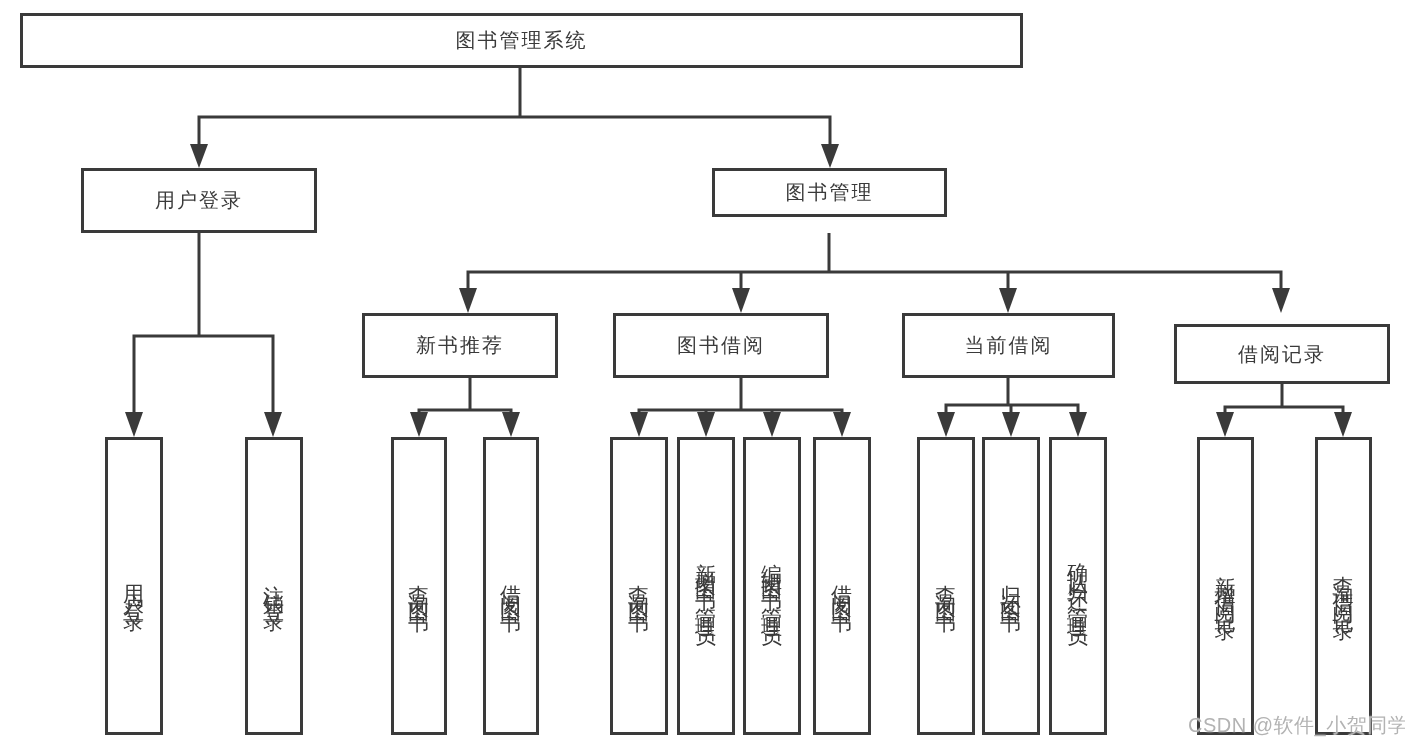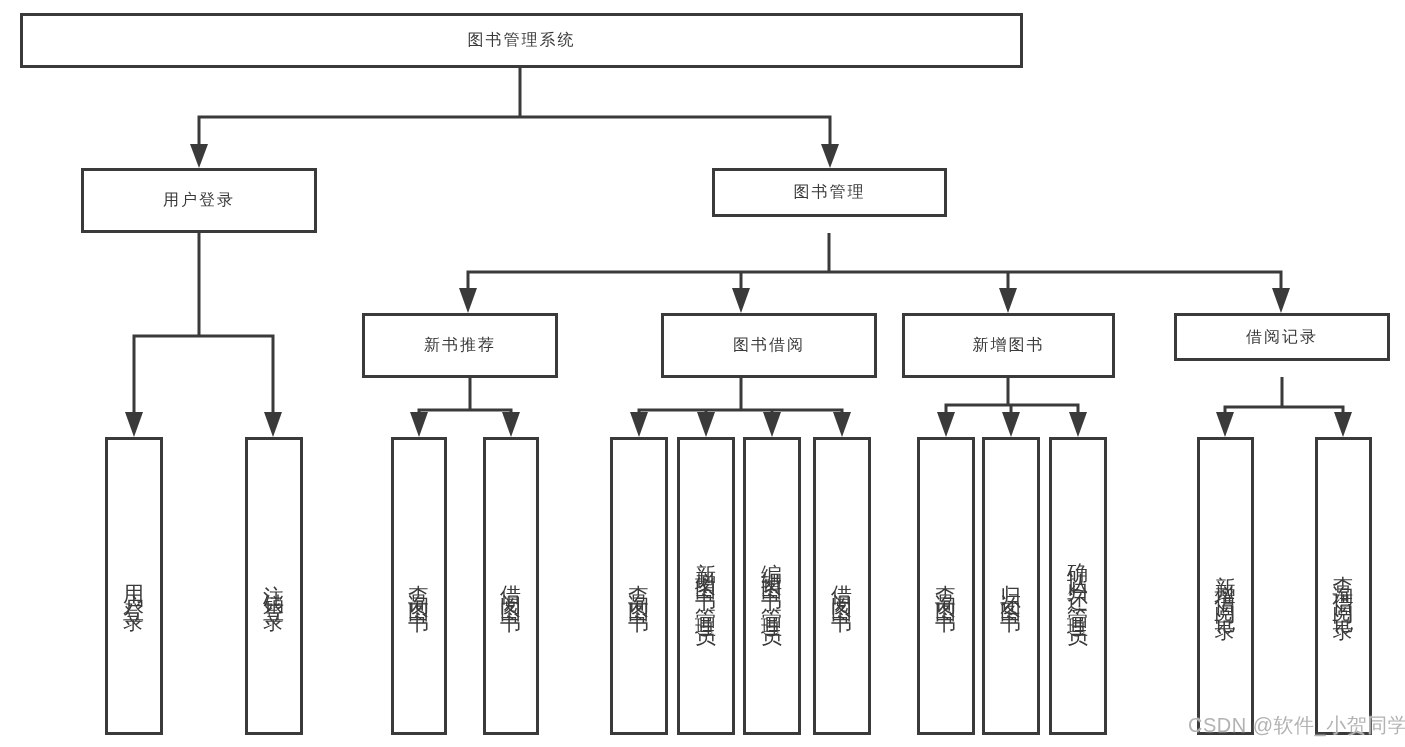--- a/index.html
+++ b/index.html
@@ -30,21 +30,21 @@
     box-sizing:border-box;
     background:#ffffff;
     border:3px solid #3a3a3a;
     color:#3a3a3a;
     display:flex;
     align-items:center;
     justify-content:center;
     text-align:center;
   }
   .node.h{
-    font-size:16px;
+    font-size:20px;
     letter-spacing:2px;
     white-space:nowrap;
   }
   .node.v{
     writing-mode:vertical-rl;
     text-orientation:mixed;
     font-size:21px;
     letter-spacing:9px;
     line-height:1;
     white-space:nowrap;
@@ -114,23 +114,23 @@
       <polygon points="1334,412 1352,412 1343,437"></polygon>
     </g>
   </svg>
 
   <div class="node h" style="left:20px;top:13px;width:1003px;height:55px">图书管理系统</div>
 
   <div class="node h" style="left:81px;top:168px;width:236px;height:65px">用户登录</div>
   <div class="node h" style="left:712px;top:168px;width:235px;height:49px">图书管理</div>
 
   <div class="node h" style="left:362px;top:313px;width:196px;height:65px">新书推荐</div>
-  <div class="node h" style="left:661px;top:313px;width:216px;height:65px">图书借阅</div>
-  <div class="node h" style="left:902px;top:313px;width:213px;height:65px">新增图书</div>
-  <div class="node h" style="left:1174px;top:313px;width:216px;height:48px">借阅记录</div>
+  <div class="node h" style="left:613px;top:313px;width:216px;height:65px">图书借阅</div>
+  <div class="node h" style="left:902px;top:313px;width:213px;height:65px">当前借阅</div>
+  <div class="node h" style="left:1174px;top:324px;width:216px;height:60px">借阅记录</div>
 
   <div class="node v" style="left:105px;top:437px;width:58px;height:298px">用户登录</div>
   <div class="node v" style="left:245px;top:437px;width:58px;height:298px">注销登录</div>
 
   <div class="node v" style="left:391px;top:437px;width:56px;height:298px">查询图书</div>
   <div class="node v" style="left:483px;top:437px;width:56px;height:298px">借阅图书</div>
 
   <div class="node v" style="left:610px;top:437px;width:58px;height:298px">查询图书</div>
   <div class="node v" style="left:677px;top:437px;width:58px;height:298px">新增图书（管理员）</div>
   <div class="node v" style="left:743px;top:437px;width:58px;height:298px">编辑图书（管理员）</div>

